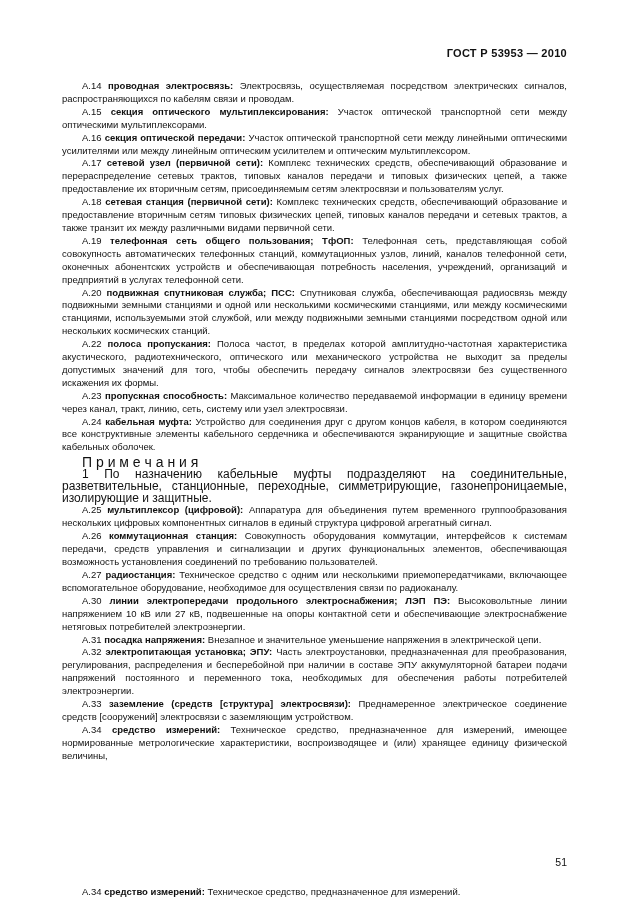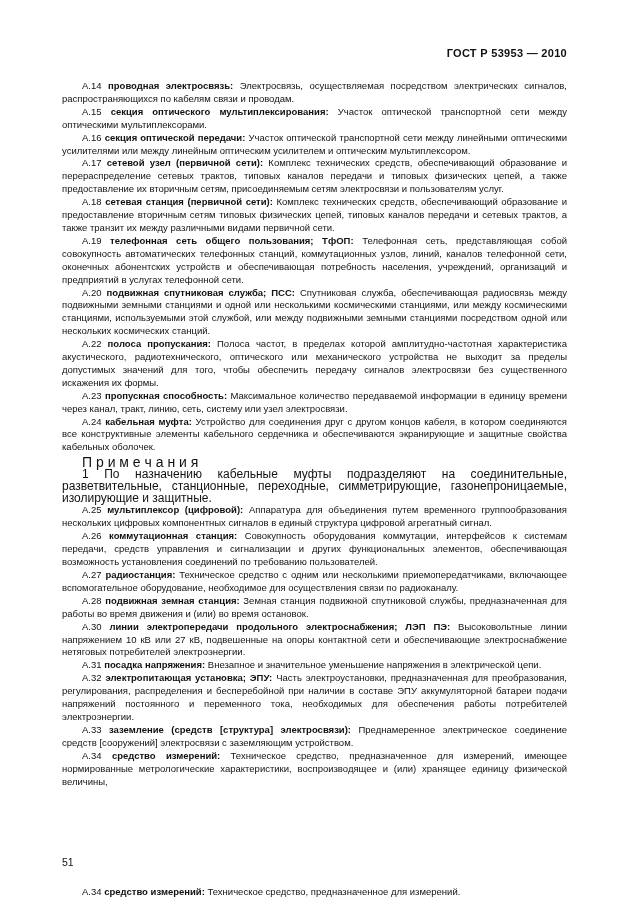--- a/index.html
+++ b/index.html
@@ -43,21 +43,21 @@
   }
   .note {
     margin: 0;
     text-indent: 20px;
     font-size: 12px;
     line-height: 11.8px;
   }
   .footer {
     position: absolute;
     top: 856px; left: 62px; right: 63px;
-    text-align: left;
+    text-align: right;
     font-size: 10.5px;
   }
   .overflow-area {
     position: absolute;
     top: 886px; left: 62px; right: 63px;
     font-size: 9.5px;
     line-height: 12.9px;
     text-align: justify;
   }
 </style>
@@ -79,21 +79,20 @@
       <p class="para"><span class="num">А.19 </span><span class="term">телефонная сеть общего пользования; ТфОП:</span><span class="def"> Телефонная сеть, представляющая собой совокупность автоматических телефонных станций, коммутационных узлов, линий, каналов телефонной сети, оконечных абонентских устройств и обеспечивающая потребность населения, учреждений, организаций и предприятий в услугах телефонной сети.</span></p>
       <p class="para"><span class="num">А.20 </span><span class="term">подвижная спутниковая служба; ПСС:</span><span class="def"> Спутниковая служба, обеспечивающая радиосвязь между подвижными земными станциями и одной или несколькими космическими станциями, или между космическими станциями, используемыми этой службой, или между подвижными земными станциями посредством одной или нескольких космических станций.</span></p>
       <p class="para"><span class="num">А.22 </span><span class="term">полоса пропускания:</span><span class="def"> Полоса частот, в пределах которой амплитудно-частотная характеристика акустического, радиотехнического, оптического или механического устройства не выходит за пределы допустимых значений для того, чтобы обеспечить передачу сигналов электросвязи без существенного искажения их формы.</span></p>
       <p class="para"><span class="num">А.23 </span><span class="term">пропускная способность:</span><span class="def"> Максимальное количество передаваемой информации в единицу времени через канал, тракт, линию, сеть, систему или узел электросвязи.</span></p>
       <p class="para"><span class="num">А.24 </span><span class="term">кабельная муфта:</span><span class="def"> Устройство для соединения друг с другом концов кабеля, в котором соединяются все конструктивные элементы кабельного сердечника и обеспечиваются экранирующие и защитные свойства кабельных оболочек.</span></p>
       <p class="note-title">П р и м е ч а н и я</p>
       <p class="note">1 По назначению кабельные муфты подразделяют на соединительные, разветвительные, станционные, переходные, симметрирующие, газонепроницаемые, изолирующие и защитные.</p>
       <p class="para"><span class="num">А.25 </span><span class="term">мультиплексор (цифровой):</span><span class="def"> Аппаратура для объединения путем временного группообразования нескольких цифровых компонентных сигналов в единый структура цифровой агрегатный сигнал.</span></p>
       <p class="para"><span class="num">А.26 </span><span class="term">коммутационная станция:</span><span class="def"> Совокупность оборудования коммутации, интерфейсов к системам передачи, средств управления и сигнализации и других функциональных элементов, обеспечивающая возможность установления соединений по требованию пользователей.</span></p>
       <p class="para"><span class="num">А.27 </span><span class="term">радиостанция:</span><span class="def"> Техническое средство с одним или несколькими приемопередатчиками, включающее вспомогательное оборудование, необходимое для осуществления связи по радиоканалу.</span></p>
-      <p class="para"><span class="num">А.28 </span><span class="term">подвижная земная станция:</span><span class="def"> Земная станция подвижной спутниковой службы, предназначенная для работы во время движения и (или) во время остановок.</span></p>
       <p class="para"><span class="num">А.30 </span><span class="term">линии электропередачи продольного электроснабжения; ЛЭП ПЭ:</span><span class="def"> Высоковольтные линии напряжением 10 кВ или 27 кВ, подвешенные на опоры контактной сети и обеспечивающие электроснабжение нетяговых потребителей электроэнергии.</span></p>
       <p class="para"><span class="num">А.31 </span><span class="term">посадка напряжения:</span><span class="def"> Внезапное и значительное уменьшение напряжения в электрической цепи.</span></p>
       <p class="para"><span class="num">А.32 </span><span class="term">электропитающая установка; ЭПУ:</span><span class="def"> Часть электроустановки, предназначенная для преобразования, регулирования, распределения и бесперебойной при наличии в составе ЭПУ аккумуляторной батареи подачи напряжений постоянного и переменного тока, необходимых для обеспечения работы потребителей электроэнергии.</span></p>
       <p class="para"><span class="num">А.33 </span><span class="term">заземление (средств [структура] электросвязи):</span><span class="def"> Преднамеренное электрическое соединение средств [сооружений] электросвязи с заземляющим устройством.</span></p>
       <p class="para"><span class="num">А.34 </span><span class="term">средство измерений:</span><span class="def"> Техническое средство, предназначенное для измерений, имеющее нормированные метрологические характеристики, воспроизводящее и (или) хранящее единицу физической величины,</span></p>
     </div>
 
   <div class="footer">
     <span>51</span>
   </div>

